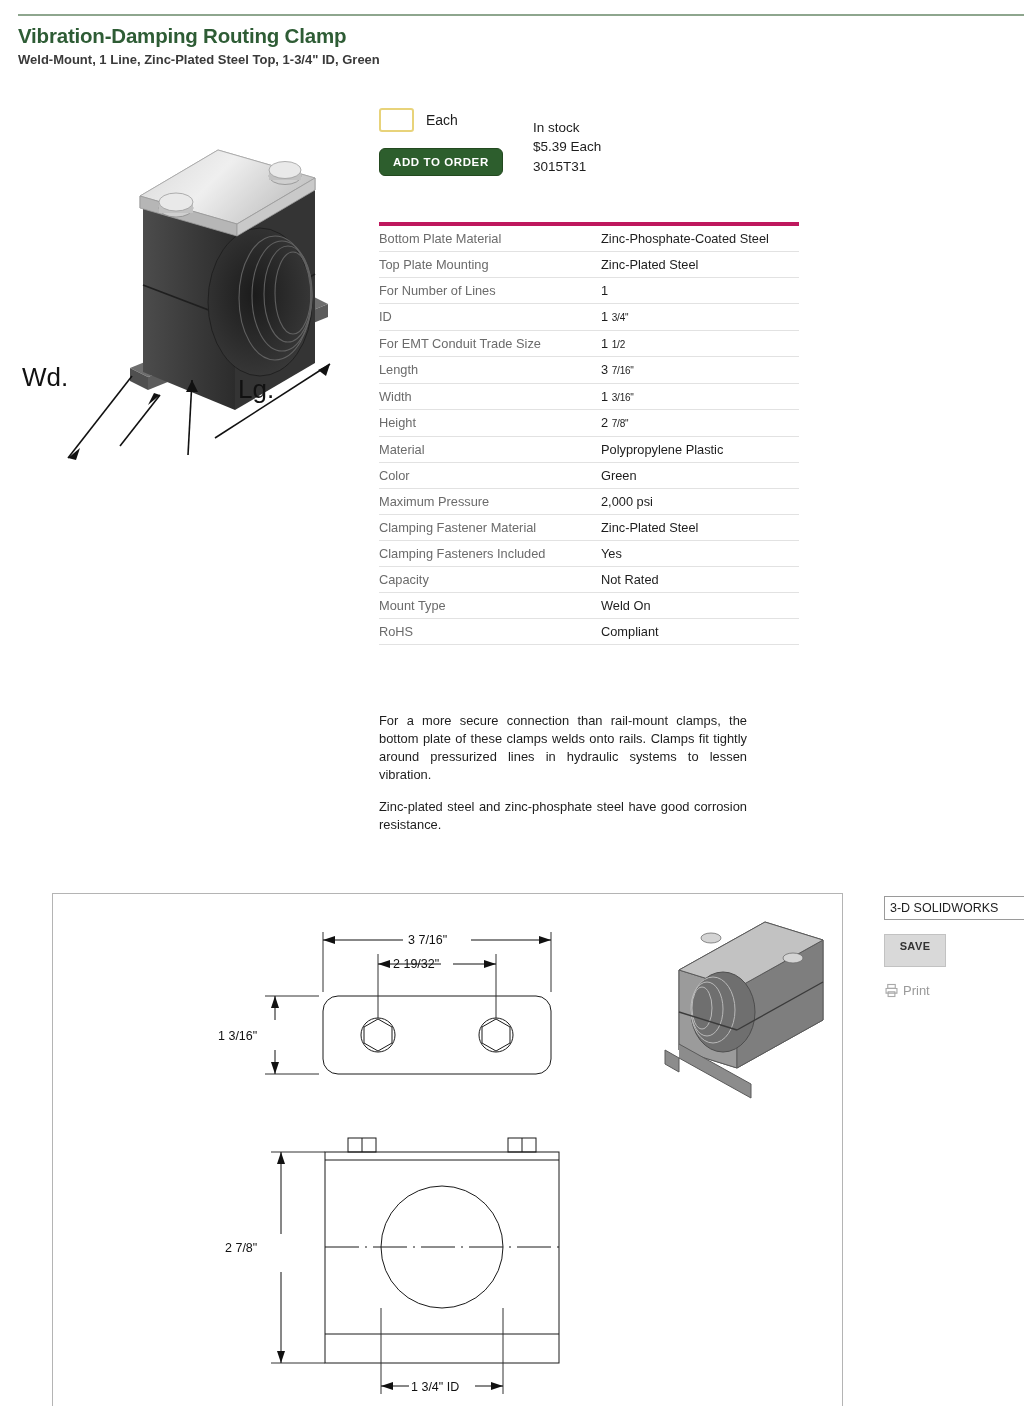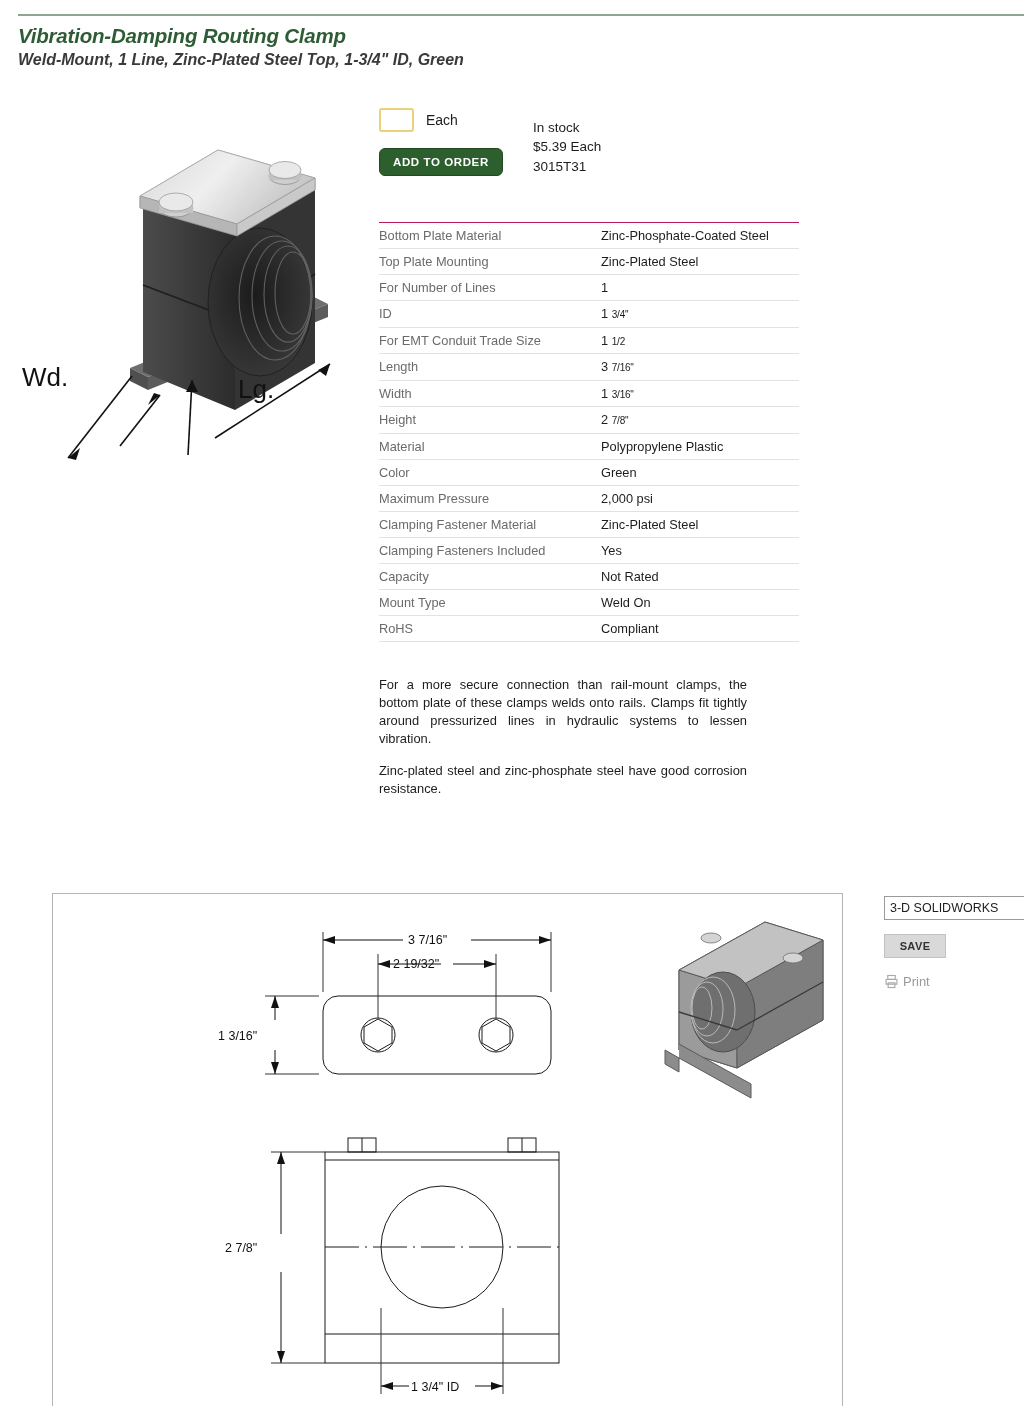--- a/index.html
+++ b/index.html
@@ -5,27 +5,27 @@
   html,body{margin:0;padding:0;}
   body{
     width:1024px;height:1406px;overflow:hidden;background:#ffffff;
     font-family:"Liberation Sans",sans-serif;color:#222;
     -webkit-font-smoothing:antialiased;
   }
   .page{position:relative;width:1024px;height:1406px;}
 
   
   .top-rule{position:absolute;left:18px;top:14px;width:1006px;height:2px;background:#8ea68e;}
-  .title-block{position:absolute;left:18px;top:24px;width:760px;font-style:italic;}
+  .title-block{position:absolute;left:18px;top:24px;width:760px;}
   .prod-title{
     font-size:20.5px;font-weight:bold;color:#2e5c35;letter-spacing:-0.2px;
     line-height:24px;margin:0;
   }
   .prod-sub{
-    font-size:16px;font-weight:bold;color:#3a3a3a;line-height:18px;margin:3px 0 12px 0;
+    font-size:13px;font-weight:bold;color:#3a3a3a;line-height:18px;margin:3px 0 12px 0;
   }
 
   
   .hero{position:absolute;left:10px;top:80px;width:350px;height:380px;}
 
   
   .order{position:absolute;left:379px;top:108px;width:420px;}
   .order-row{display:flex;align-items:flex-end;}
   .qty-col{width:140px;}
   .qty-line{display:flex;align-items:center;}
@@ -38,49 +38,49 @@
     margin-top:16px;display:inline-block;background:#2d5e2d;color:#fff;
     font-size:11.5px;font-weight:bold;letter-spacing:0.6px;
     padding:7px 13px 7px 13px;border:1px solid #23491f;border-radius:6px;
     text-align:center;cursor:pointer;
   }
   .stock-col{margin-left:14px;font-size:13.5px;line-height:19.5px;color:#1d1d1d;}
 
   
   .specs{position:absolute;left:379px;top:222px;width:420px;border-collapse:collapse;}
   .specs tr{border-bottom:1px solid #e2e2e2;}
-  .specs tr:first-child{border-top:1px solid #be185d;}
+  .specs tr:first-child{border-top:4px solid #be185d;}
   .specs td{padding:5px 0 5px 0;vertical-align:top;font-size:12.8px;line-height:15px;}
   .specs td.k{color:#6b6b6b;width:222px;}
   .specs td.v{color:#1d1d1d;}
   .frac{font-size:10px;vertical-align:0.5px;letter-spacing:-0.2px;}
 
   
-  .desc{position:absolute;left:379px;top:676px;width:368px;}
+  .desc{position:absolute;left:379px;top:712px;width:368px;}
   .desc p{
     margin:0 0 14px 0;font-size:12.9px;line-height:18px;color:#1d1d1d;
     text-align:justify;
   }
 
   
   .drawpanel{
     position:absolute;left:52px;top:893px;width:791px;height:513px;
     border:1px solid #b4b4b4;border-bottom:none;background:#fff;box-sizing:border-box;
   }
   .dwg{position:absolute;left:0;top:0;}
 
   
   .rail{position:absolute;left:884px;top:896px;width:150px;}
   .sw-select{
     width:148px;height:24px;border:1px solid #9a9a9a;background:#fff;box-sizing:border-box;
     font-size:12.5px;color:#1d1d1d;line-height:22px;padding-left:5px;white-space:nowrap;
     overflow:hidden;cursor:pointer;
   }
   .save-btn{
-    margin-top:14px;width:62px;height:24px;background:#d9d9d9;border:1px solid #c2c2c2;
+    margin-top:14px;width:62px;height:33px;background:#d9d9d9;border:1px solid #c2c2c2;
     box-sizing:border-box;font-size:11px;font-weight:bold;color:#333;letter-spacing:0.4px;
     text-align:center;line-height:22px;cursor:pointer;
   }
   .print-row{
     margin-top:16px;display:flex;align-items:center;color:#9a9a9a;font-size:13px;cursor:pointer;
   }
   .print-row .pi{margin-right:4px;display:inline-flex;}
 </style>
 </head>
 <body>

